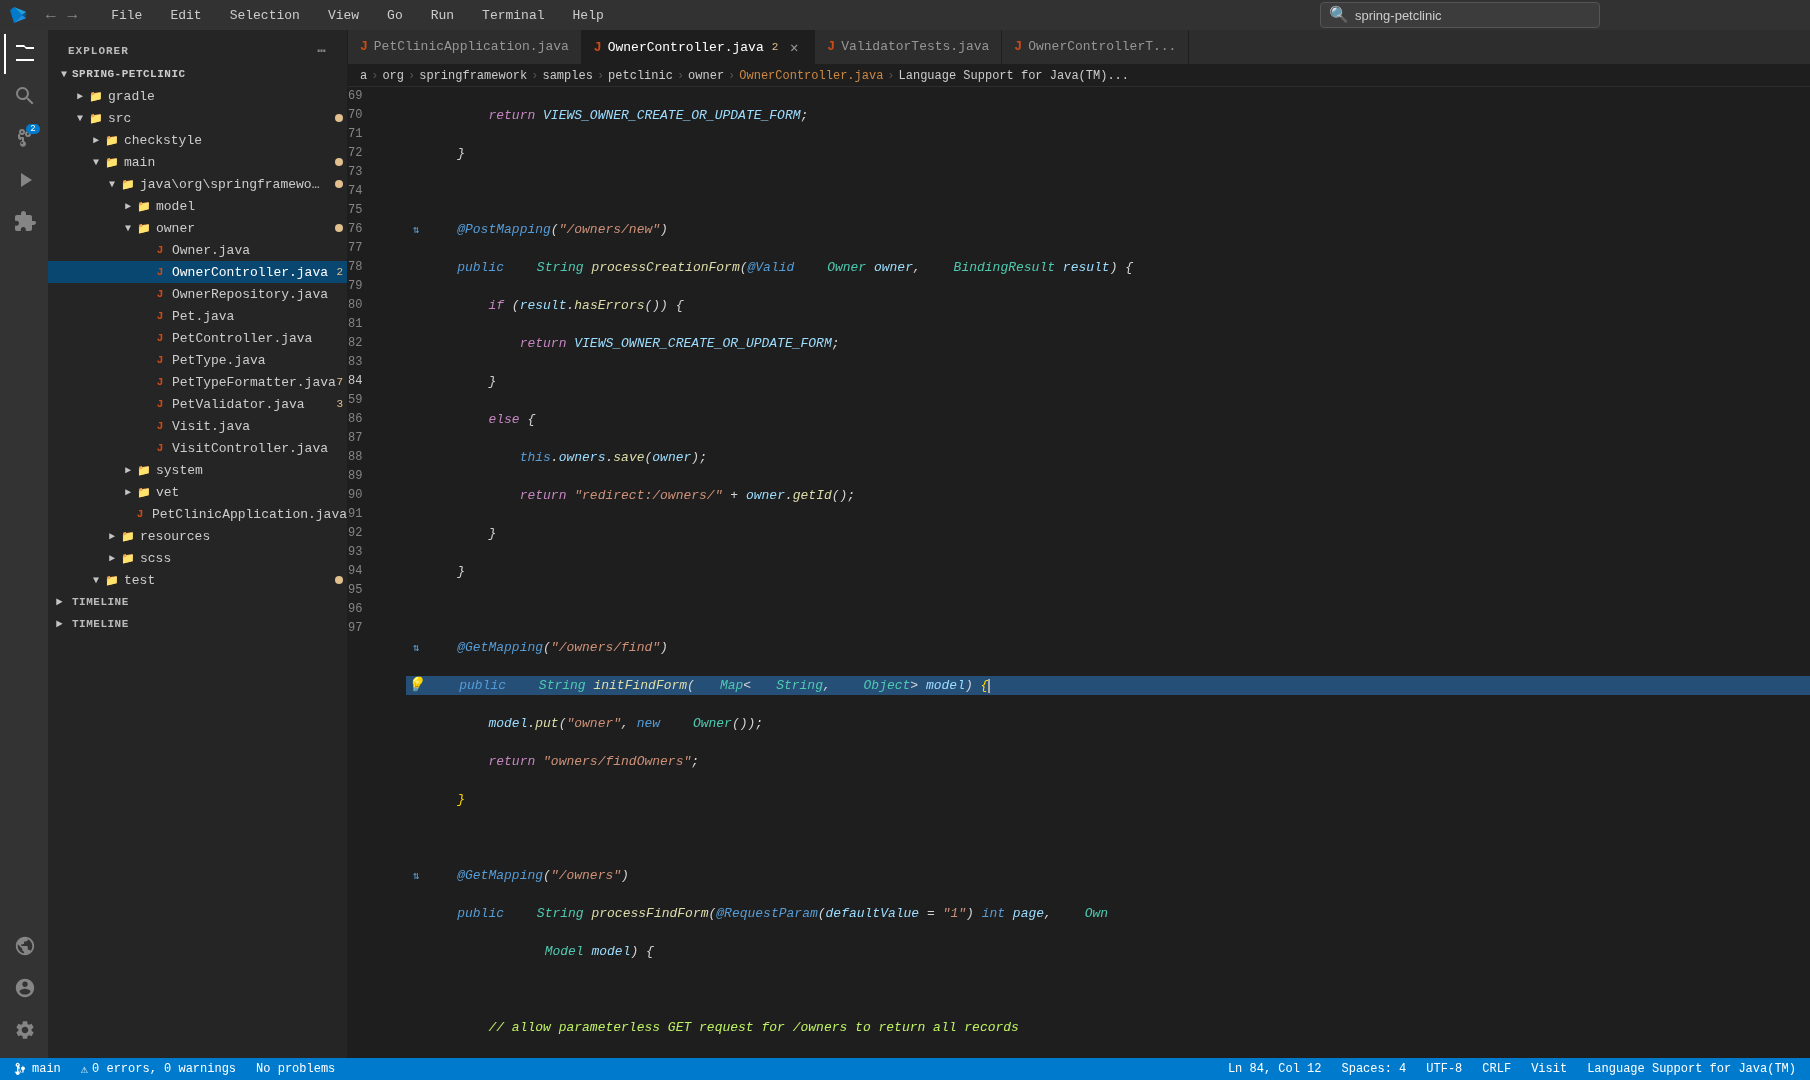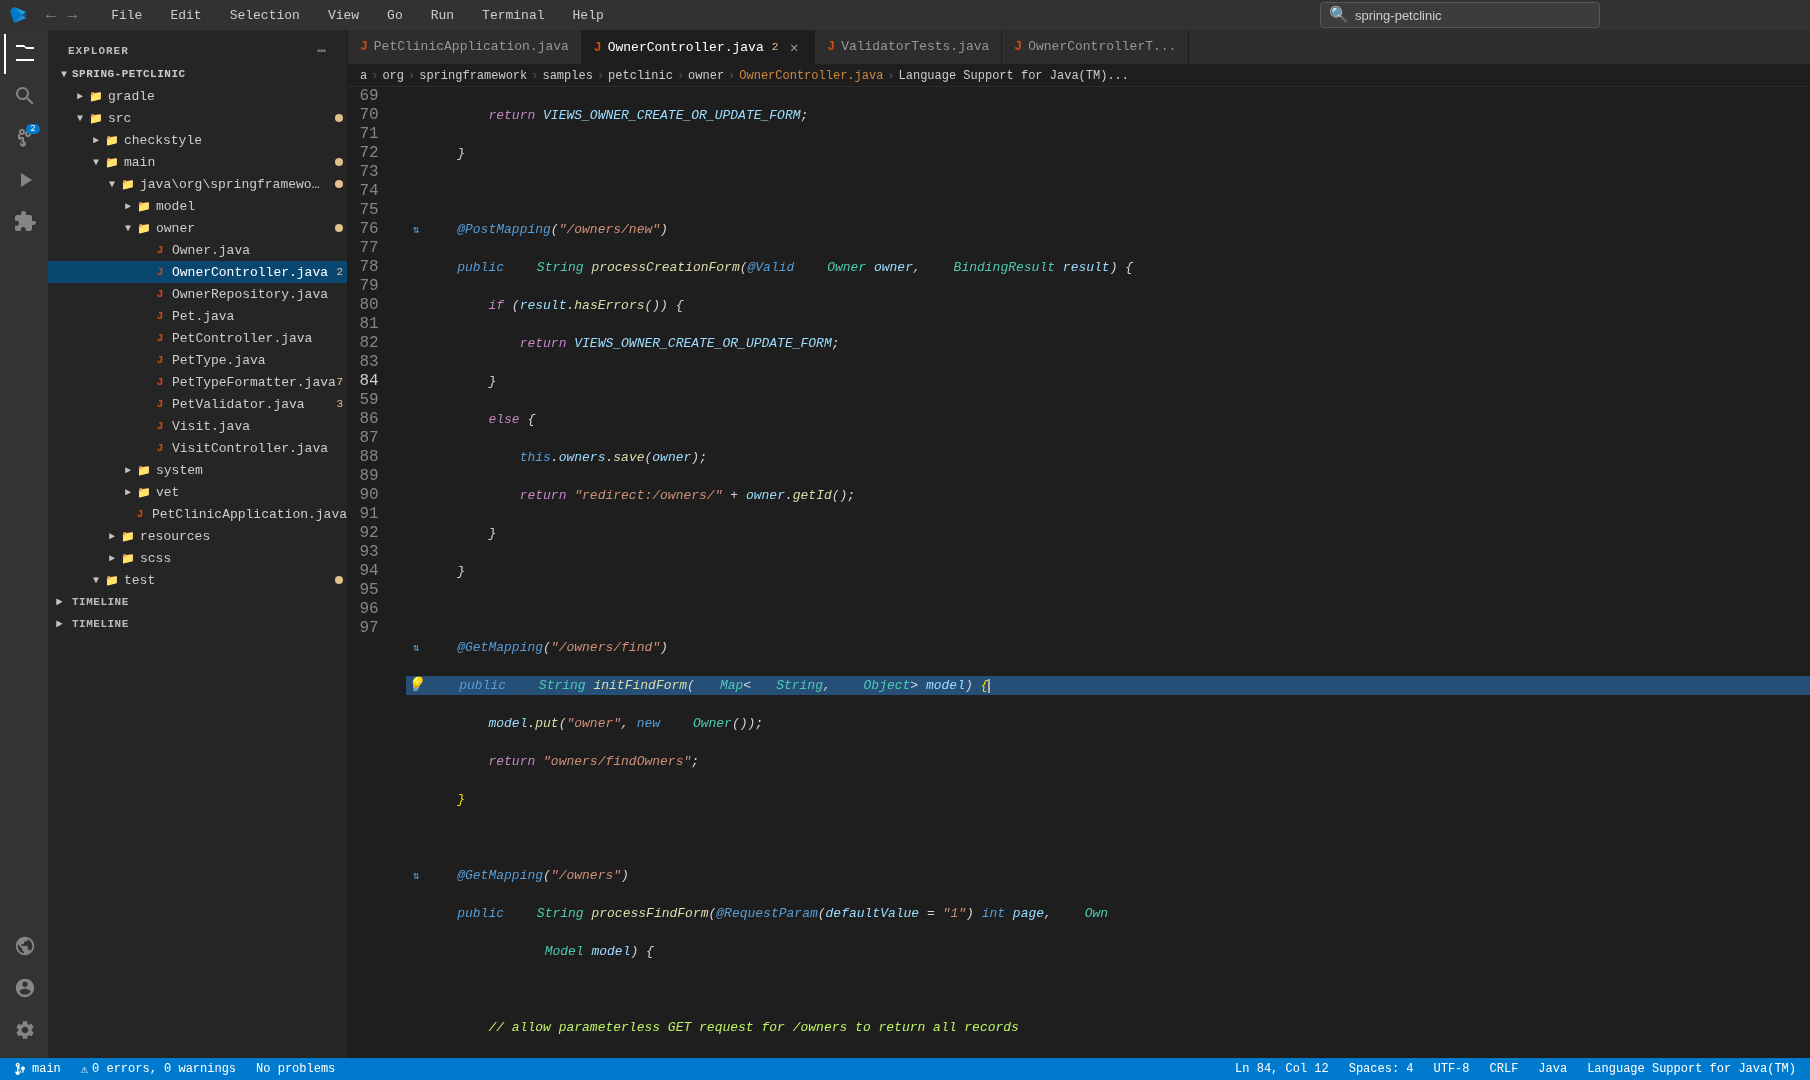--- a/index.html
+++ b/index.html
@@ -287,23 +287,23 @@
     .code-editor {
       flex: 1;
       display: flex;
       overflow: hidden;
       background: #1e1e1e;
     }
     .line-numbers {
       width: 50px;
       background: #1e1e1e;
       color: #858585;
-      text-align: center;
+      text-align: left;
       padding: 0 8px 0 0;
-      font-size: 16px;
+      font-size: 12px;
       line-height: 19px;
       user-select: none;
       flex-shrink: 0;
       padding-top: 0;
       overflow: hidden;
     }
     .line-numbers .ln {
       display: block;
       height: 19px;
       position: relative;
@@ -857,19 +857,19 @@
     <div class="status-item">
       <span>Spaces: 4</span>
     </div>
     <div class="status-item">
       <span>UTF-8</span>
     </div>
     <div class="status-item">
       <span>CRLF</span>
     </div>
     <div class="status-item">
-      <span>Java</span>
+      <span>Visit</span>
     </div>
     <div class="status-item">
       <span>Language Support for Java(TM)</span>
     </div>
   </div>
 </div>
 
 </body></html>

